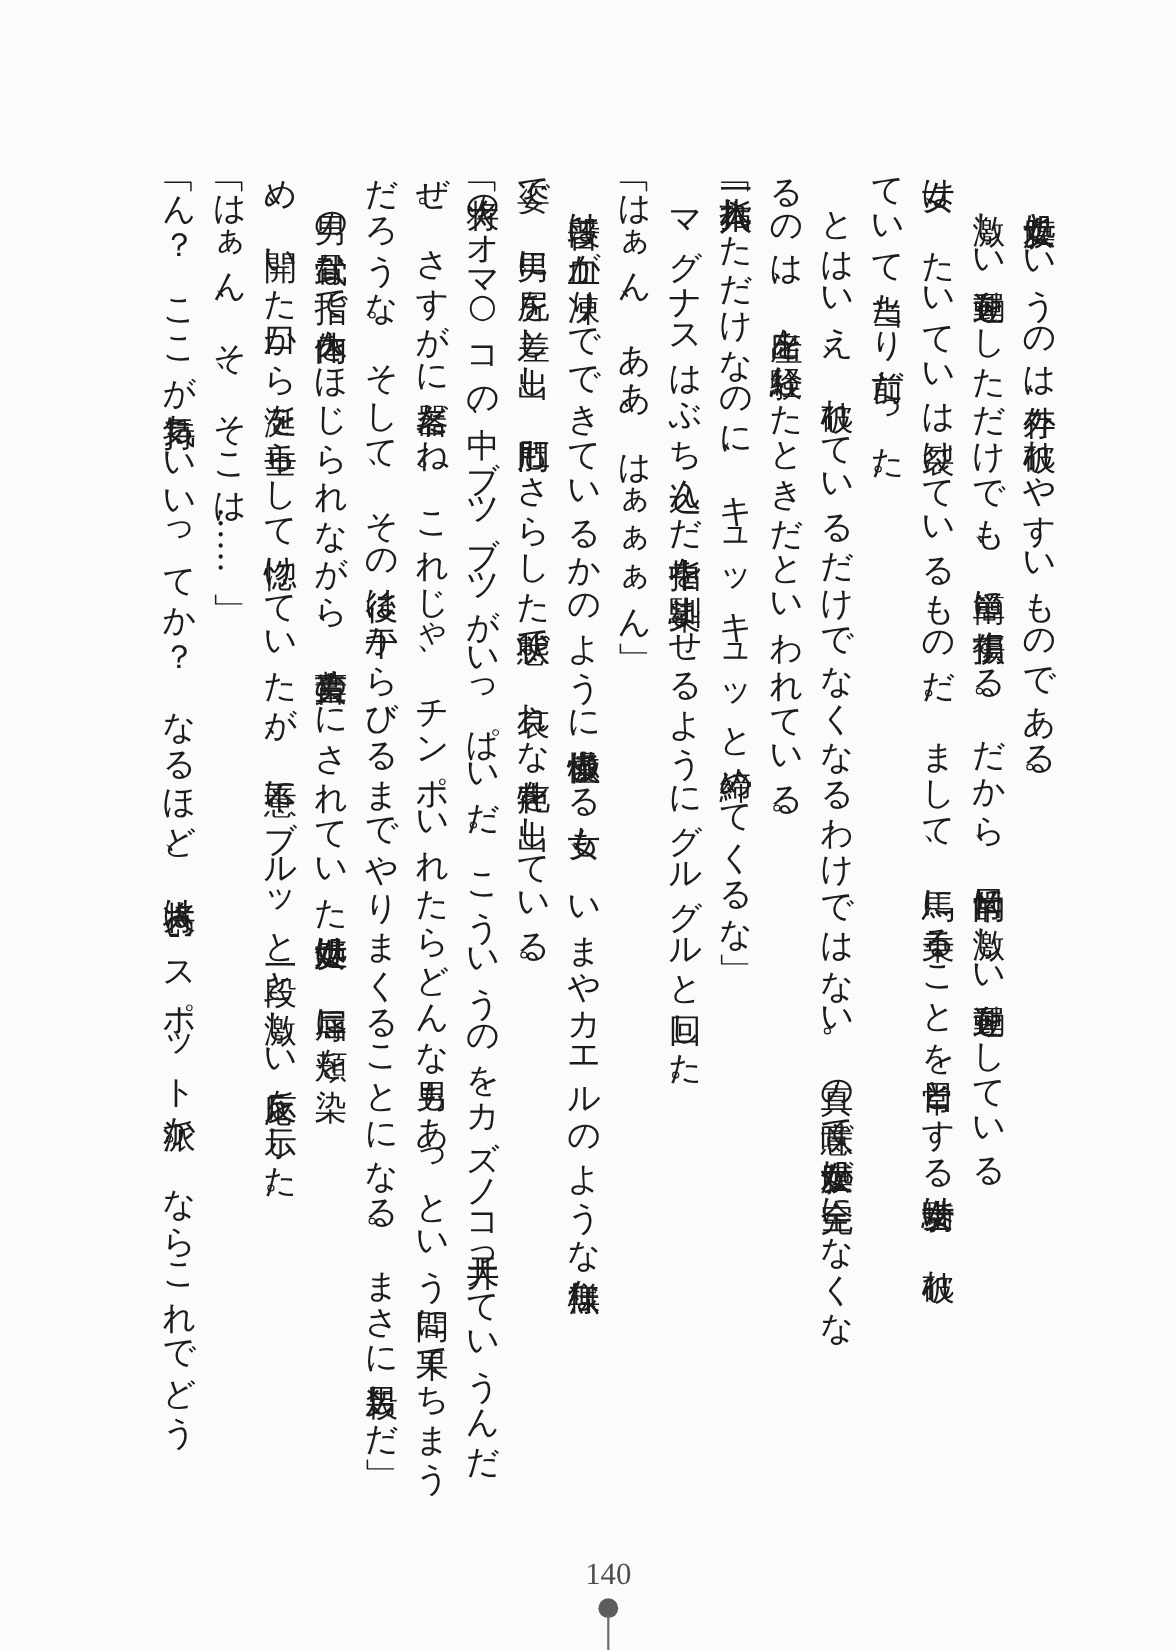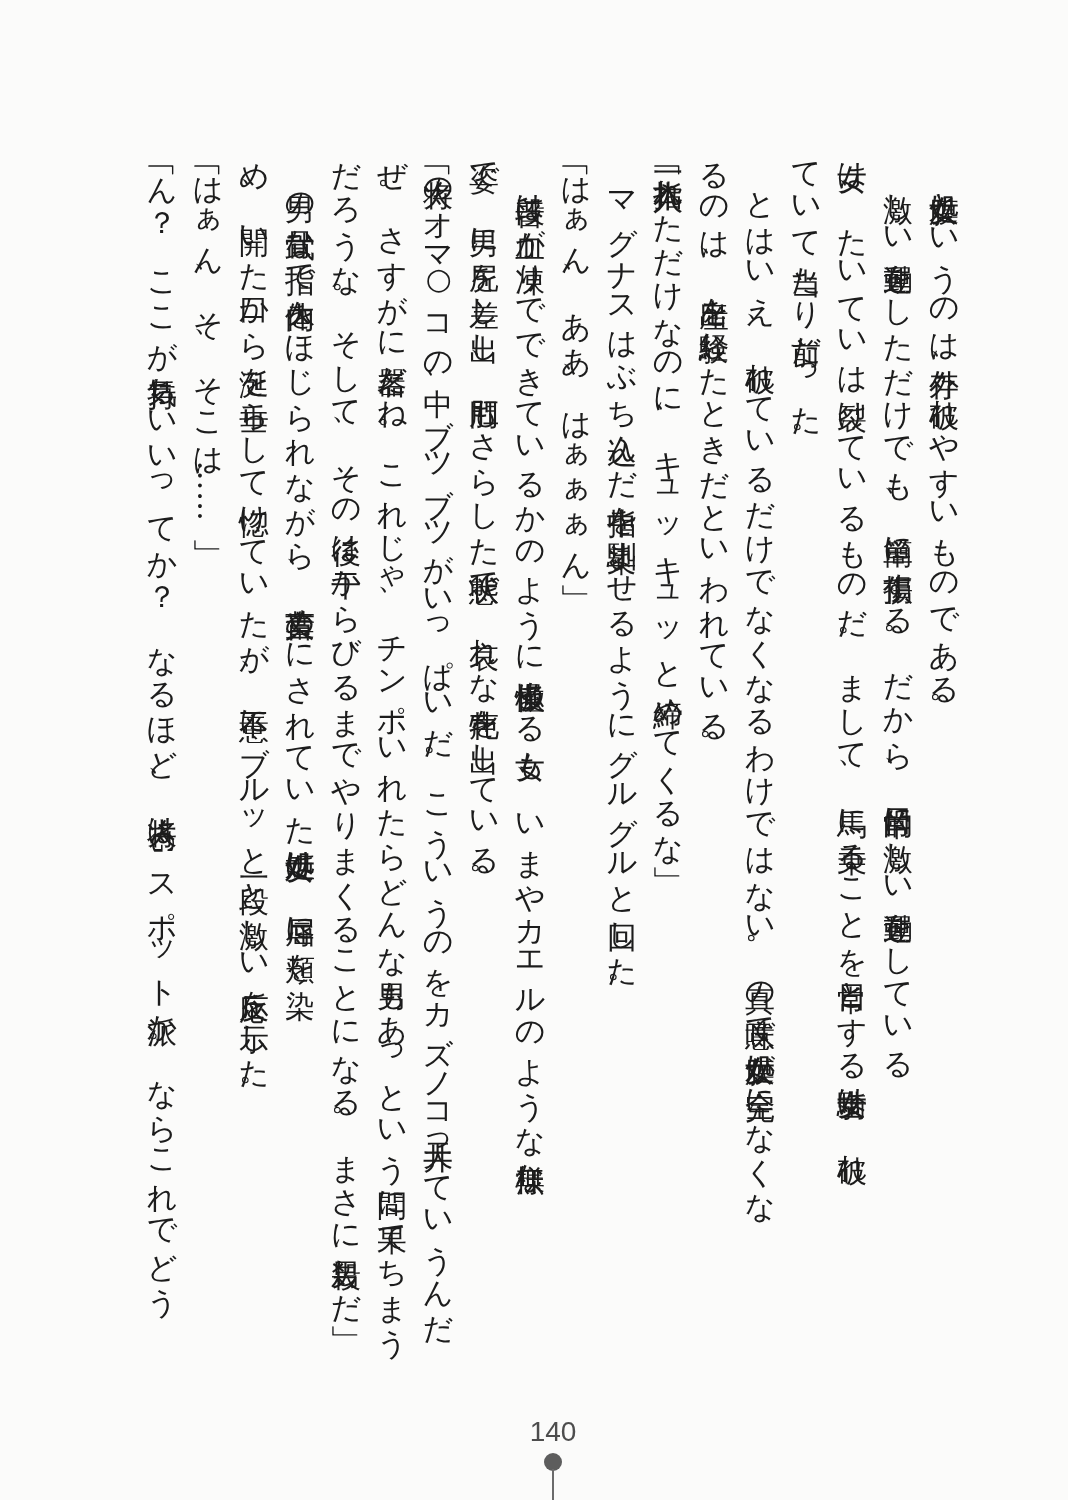--- a/index.html
+++ b/index.html
@@ -39,21 +39,21 @@
   .tcol[data-indent="full"] { padding-top: 31px; }
   .tcol[data-indent="half"] { padding-top: 15px; }
   .tcol[data-indent="none"] { padding-top: 0; }
 
   .page-number {
     position: absolute;
     top: 1418px;
     left: 513px;
     width: 80px;
     text-align: center;
-    font-family: Liberation Sans, sans-serif;
+    font-family: Liberation Serif, serif;
     font-size: 28px;
     line-height: 28px;
     color: #4d4d4d;
   }
   .footer-dot {
     position: absolute;
     top: 1453px;
     left: 544px;
     width: 18px;
     height: 18px;

